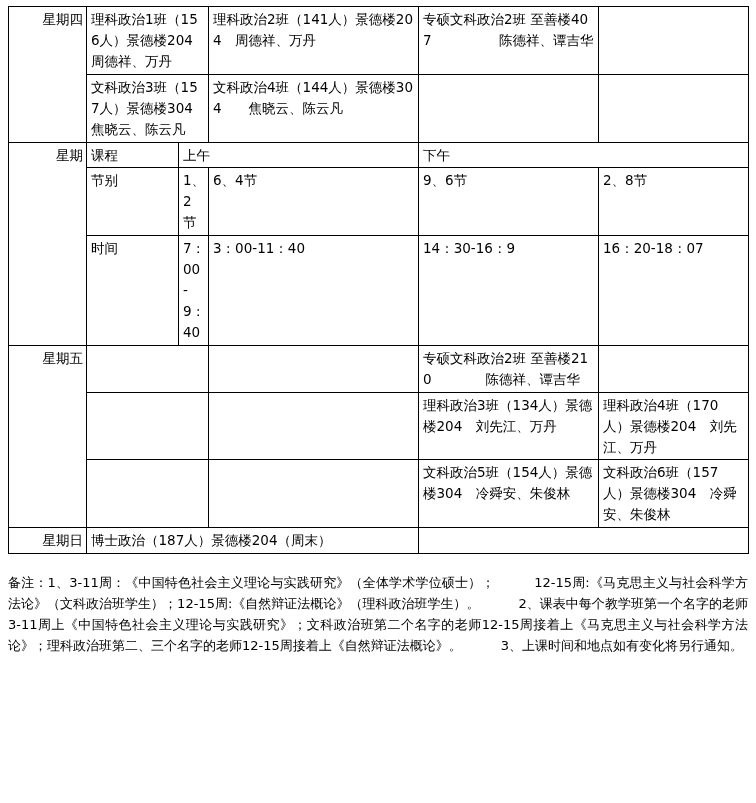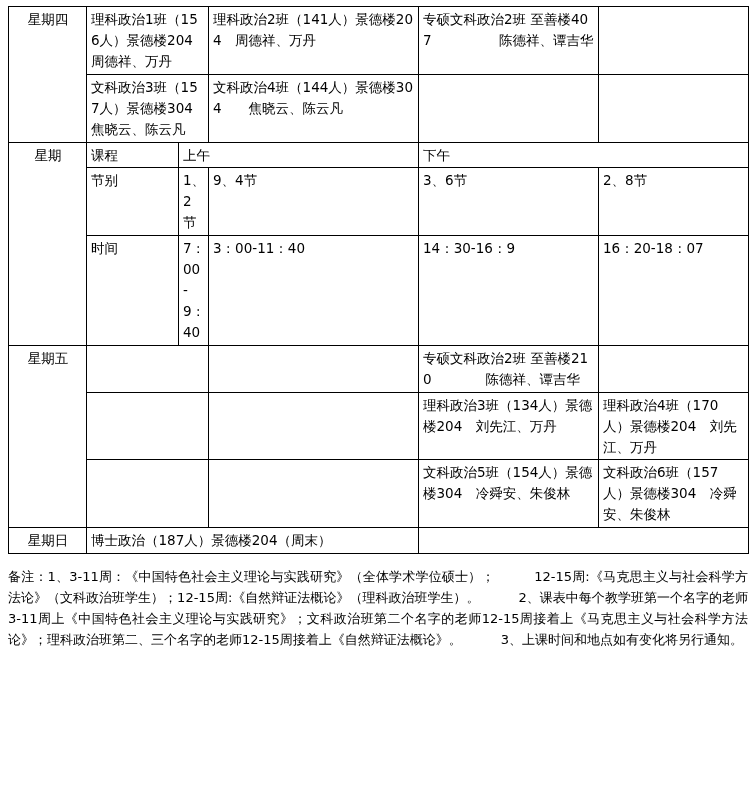--- a/index.html
+++ b/index.html
@@ -27,28 +27,28 @@
   table.schedule td {
     border: 1px solid #000;
     vertical-align: top;
     padding: 2px 3px 2px 4px;
     font-size: 13.5px;
     line-height: 1.55;
     word-break: break-all;
   }
   td.daycell {
     vertical-align: middle;
-    text-align: center;
+    text-align: right;
     padding-left: 5px;
     font-size: 13.5px;
   }
   .cellwrap { white-space: pre-wrap; }
   .note {
     width: 740px;
-    margin-top: 12px;
+    margin-top: 18px;
     font-size: 13px;
     line-height: 1.62;
     text-align: justify;
     white-space: pre-wrap;
     word-break: break-all;
   }
 </style>
 </head>
 <body>
 
@@ -78,22 +78,22 @@
         </tr>
         <tr>
           <td class="daycell" rowspan="3">星期</td>
           <td><span class="cellwrap">课程</span></td>
           <td colspan="2"><span class="cellwrap">上午</span></td>
           <td colspan="2"><span class="cellwrap">下午</span></td>
         </tr>
         <tr>
           <td><span class="cellwrap">节别</span></td>
           <td><span class="cellwrap">1、2节</span></td>
-          <td><span class="cellwrap">9、4节</span></td>
-          <td><span class="cellwrap">3、6节</span></td>
+          <td><span class="cellwrap">6、4节</span></td>
+          <td><span class="cellwrap">9、6节</span></td>
           <td><span class="cellwrap">2、8节</span></td>
         </tr>
         <tr>
           <td><span class="cellwrap">时间</span></td>
           <td><span class="cellwrap">7：00-9：40</span></td>
           <td><span class="cellwrap">3：00-11：40</span></td>
           <td><span class="cellwrap">14：30-16：9</span></td>
           <td><span class="cellwrap">16：20-18：07</span></td>
         </tr>
         <tr>

